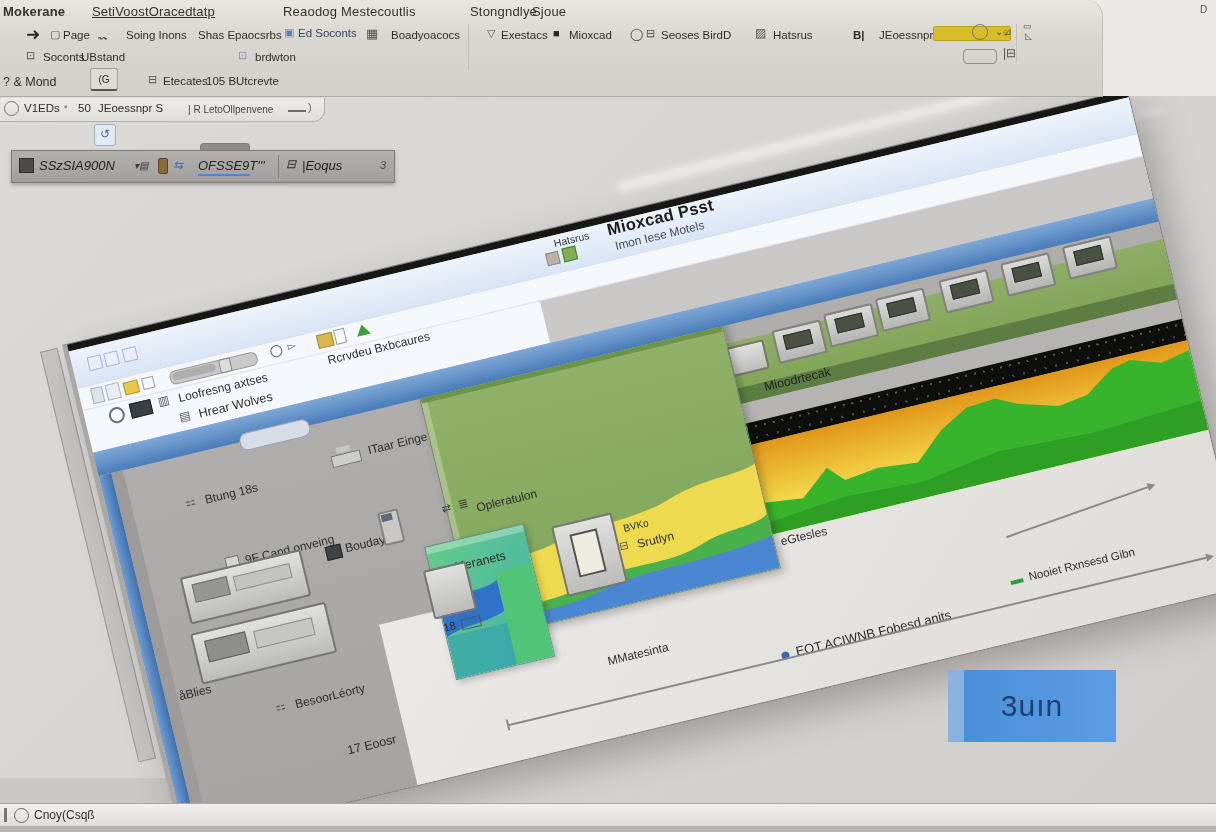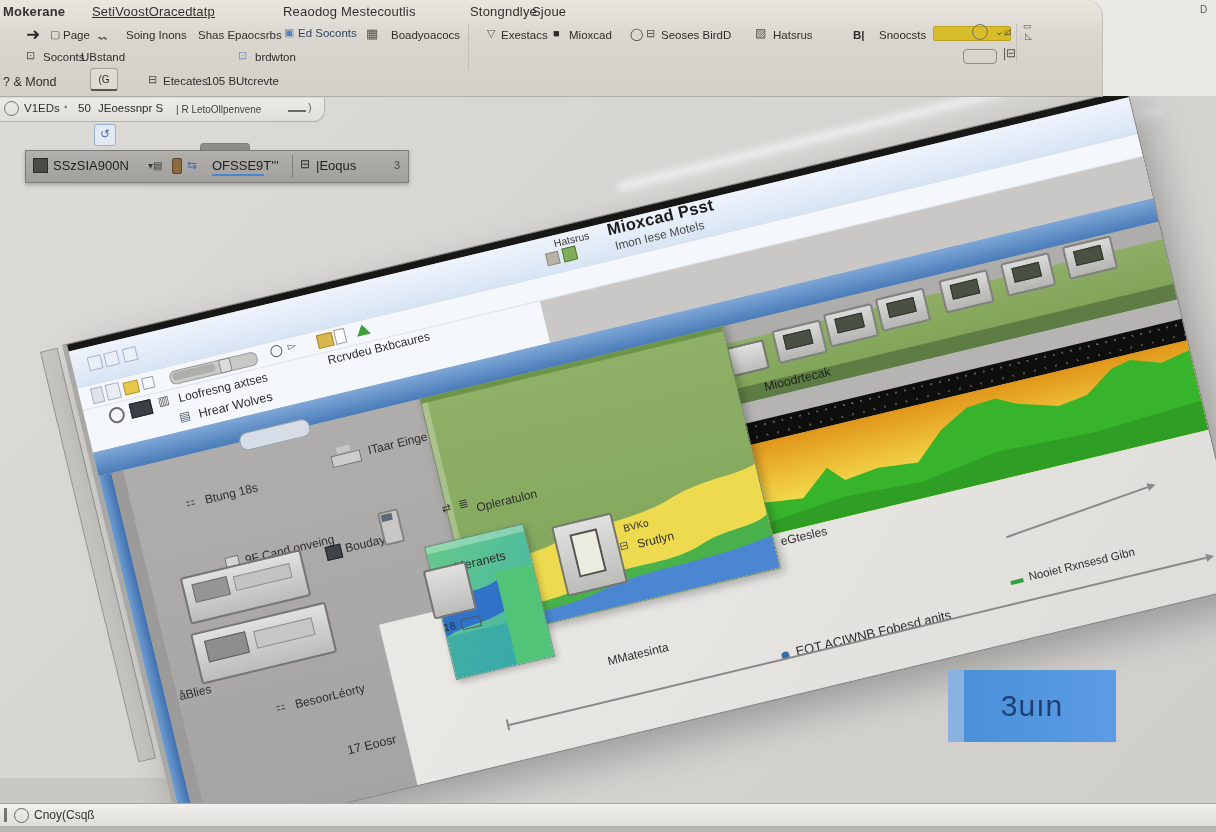--- a/index.html
+++ b/index.html
@@ -20,22 +20,22 @@
   .menu-item{font-size:13px;color:#333230;letter-spacing:.2px;}
   .menu-underline{text-decoration:underline;}
   .vdiv{position:absolute;width:1px;background:#c3c0ba;}
   .swatch{position:absolute;background:#d9bc2a;border:1px solid #bda21f;border-radius:2px;}
   .rib-ic{position:absolute;color:#55534f;}
   
   #bar2{left:0;top:98px;width:324px;height:23px;background:linear-gradient(180deg,#edebe7,#e0deda);
     border-bottom:1px solid #b3b1ad;border-right:1px solid #b3b1ad;border-radius:0 0 12px 0;z-index:55;}
   #mini-ic{left:94px;top:124px;width:20px;height:20px;background:#e2e9f3;border:1px solid #9ab0cc;border-radius:3px;
     color:#4a6f9e;font-size:12px;text-align:center;line-height:18px;z-index:55;}
-  #bar3{left:25px;top:150px;width:382px;height:31px;background:linear-gradient(180deg,#b2b0ac,#a2a09c);
-    border:1px solid #7f7d79;box-shadow:0 2px 4px rgba(0,0,0,.25);z-index:55;}
+  #bar3{left:11px;top:150px;width:382px;height:31px;background:linear-gradient(180deg,#b2b0ac,#a2a09c);
+    border:1px solid #7f7d79;box-shadow:0 2px 4px rgba(0,0,0,.25);z-index:55;font-style:italic;}
   #bar3-tab{left:200px;top:143px;width:48px;height:9px;background:#908e8a;border:1px solid #7f7d79;border-bottom:none;border-radius:4px 4px 0 0;z-index:55;}
   
   #win{left:62px;top:345px;width:1090px;height:510px;transform:rotate(-13.5deg);transform-origin:0 0;
     background:linear-gradient(180deg,#b2b1af,#a5a4a2);z-index:10;
     border:1px solid #7d7c7a;border-left:5px solid #a9a8a5;
     box-shadow:10px 18px 38px rgba(0,0,0,.25);}
   #win-frame{left:40px;top:352px;width:16px;height:420px;transform:rotate(-13.5deg);transform-origin:0 0;
     background:#c6c5c2;border:1px solid #999793;z-index:9;}
   .wt-icon{position:absolute;border:1px solid #a9b6ca;background:#e9eef7;}
   .btn3d{position:absolute;background:linear-gradient(180deg,#e0e0de,#bcbcba);border:2px solid #767674;border-radius:3px;}
@@ -85,21 +85,21 @@
   <span class="rib-ic" style="left:487px;top:27px;font-size:11px;">▽</span>
   <span class="lbl s115" style="left:501px;top:29px;">Exestacs</span>
   <span class="rib-ic" style="left:553px;top:27px;font-size:11px;color:#2b2b29;">■</span>
   <span class="lbl s115" style="left:569px;top:29px;">Mioxcad</span>
   <span class="rib-ic" style="left:630px;top:27px;font-size:12px;">◯</span>
   <span class="rib-ic" style="left:646px;top:27px;font-size:11px;">⊟</span>
   <span class="lbl s115" style="left:661px;top:29px;">Seoses BirdD</span>
   <span class="rib-ic" style="left:755px;top:26px;font-size:12px;color:#55524e;">▨</span>
   <span class="lbl s115" style="left:773px;top:29px;">Hatsrus</span>
   <span class="lbl s115" style="left:853px;top:29px;font-weight:bold;">B|</span>
-  <span class="lbl s115" style="left:879px;top:29px;">Snoocsts</span>
+  <span class="lbl s115" style="left:879px;top:29px;">JEoessnpr</span>
   <div class="swatch" style="left:933px;top:26px;width:76px;height:13px;">
     <span style="position:absolute;right:2px;top:1px;font-size:9px;color:#a98f12;">6</span>
   </div>
   <span class="rib-ic" style="left:972px;top:24px;width:14px;height:14px;border:1.5px solid #77756f;border-radius:50%;"></span>
   <span class="rib-ic" style="left:995px;top:26px;font-size:10px;">⌄⊿</span>
   <div class="vdiv" style="left:1016px;top:24px;height:38px;"></div>
   <span class="rib-ic" style="left:1023px;top:21px;font-size:9px;">▭</span>
   <span class="rib-ic" style="left:1025px;top:31px;font-size:9px;">◺</span>
 
   <span class="rib-ic" style="left:26px;top:49px;font-size:11px;">⊡</span>
@@ -120,21 +120,21 @@
 
   <span class="lbl" style="left:1200px;top:4px;font-size:10px;color:#55534f;">D</span>
 </div>
 
 <div id="bar2" class="abs">
   <span class="rib-ic" style="left:4px;top:3px;width:13px;height:13px;border:1.5px solid #77756f;border-radius:50%;"></span>
   <span class="lbl s115" style="left:24px;top:4px;">V1EDs</span>
   <span class="rib-ic" style="left:64px;top:3px;font-size:10px;color:#8a8884;">▪</span>
   <span class="lbl s115" style="left:78px;top:4px;text-align:right;">50</span>
   <span class="lbl s115" style="left:98px;top:4px;">JEoessnpr S</span>
-  <span class="lbl s10" style="left:176px;top:6px;color:#45443f;text-align:center;">| R LetoOllpenvene</span>
+  <span class="lbl s10" style="left:188px;top:6px;color:#45443f;text-align:center;">| R LetoOllpenvene</span>
   <span class="abs" style="left:288px;top:12px;width:18px;height:1.5px;background:#6e6c68;"></span>
   <span class="lbl s11" style="left:308px;top:3px;color:#6e6c68;">)</span>
 </div>
 
 <div id="mini-ic" class="abs">↺</div>
 
 <div id="bar3-tab" class="abs"></div>
 <div id="bar3" class="abs">
   <span class="rib-ic" style="left:7px;top:7px;width:13px;height:13px;background:#4d4b47;border:1px solid #2e2d2a;"></span>
   <span class="lbl s13" style="left:27px;top:7px;color:#1f1e1c;">SSzSIA900N</span>

